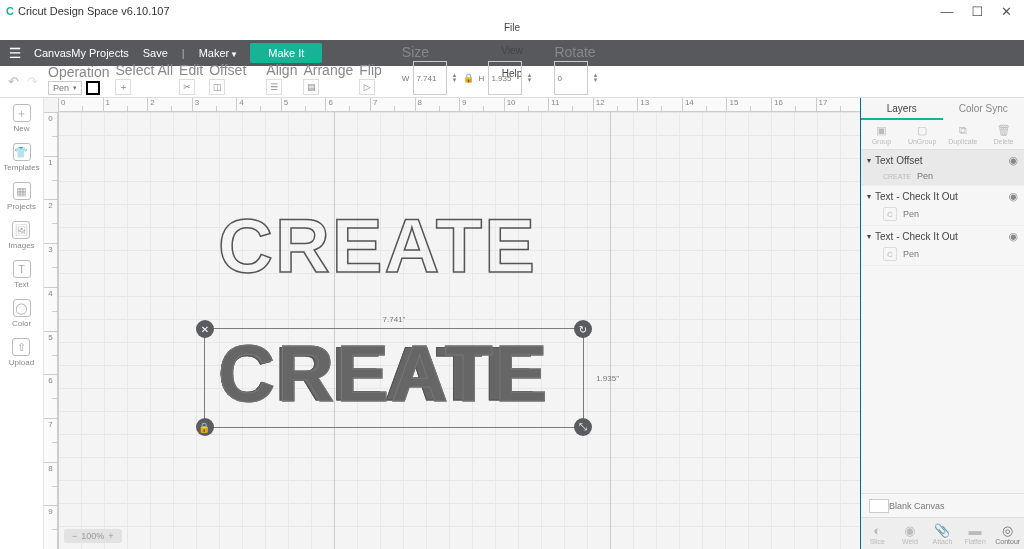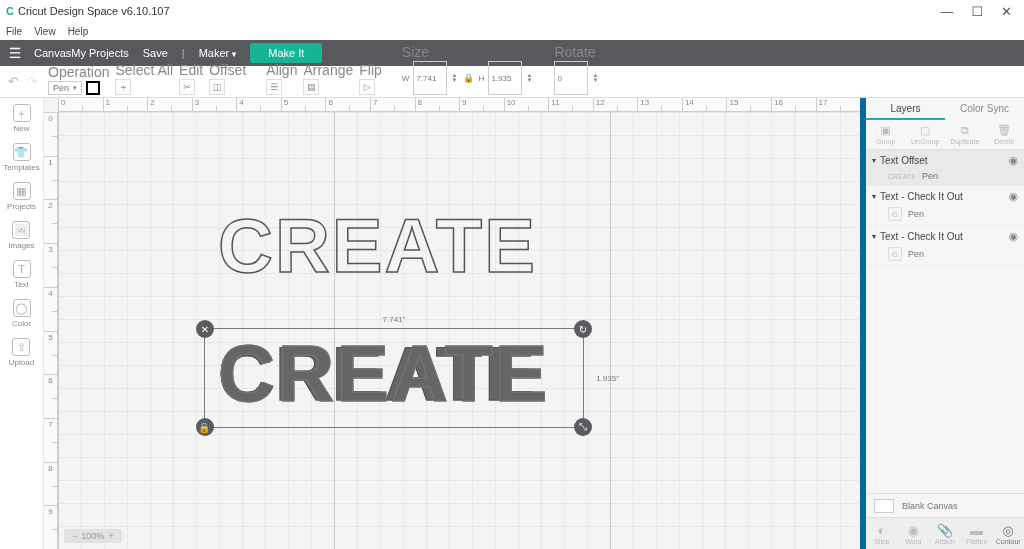--- a/index.html
+++ b/index.html
@@ -1,20 +1,20 @@
 <!DOCTYPE html>
 <html><head>
 <meta charset="utf-8">
 <style>
 * { margin:0; padding:0; box-sizing:border-box; font-family:-apple-system,BlinkMacSystemFont,"Segoe UI",Arial,sans-serif; }
 html,body { width:1024px; height:549px; overflow:hidden; background:#fff; }
 .titlebar { height:22px; display:flex; align-items:center; padding:0 6px; font-size:11px; color:#333; }
 .titlebar .logo { color:#17b397; font-weight:bold; margin-right:4px; }
 .titlebar .winctrl { margin-left:auto; display:flex; gap:18px; padding-right:6px; font-size:13px; color:#555;}
-.menubar { height:18px; display:flex; align-items:center; padding:0 6px; gap:12px; font-size:10px; color:#444; }
+.menubar { height:18px; display:flex; align-items:center; padding:0 6px; gap:12px; font-size:10px; color:#444;flex-direction:column; }
 .topbar { height:26px; background:#57595d; display:flex; align-items:center; color:#fff; font-size:11px; }
 .topbar .hamburger { width:30px; text-align:center; font-size:14px; cursor:pointer; }
 .topbar .title { flex:1; text-align:center; font-size:12px; }
 .topbar .right { display:flex; align-items:center; gap:14px; padding-right:14px; }
 .topbar .makeit { background:#17b397; padding:4px 18px; border-radius:2px; font-size:11px; cursor:pointer; }
 .topbar .maker::after { content:" ▾"; font-size:9px; }
 .topbar .sep { opacity:.5; }
 .toolbar { height:32px; border-bottom:1px solid #ddd; display:flex; align-items:flex-end; font-size:8px; color:#777; padding:0 4px 2px 48px; gap:6px; position:relative; }
 .tbgroup { display:flex; flex-direction:column; gap:1px; }
 .tbgroup .lbl { font-size:14px; color:#888; }
@@ -47,36 +47,36 @@
 .obj1 { left:160px; top:90px; font-size:76px; color:transparent; -webkit-text-stroke:1.5px #555; }
 .obj2 { left:160px; top:218px; font-size:76px; color:transparent; -webkit-text-stroke:1px #555; text-shadow:0 0 0 #666; filter:drop-shadow(0 0 0 #555);}
 .obj2::before{content:attr(data-t);position:absolute;left:0;top:0;-webkit-text-stroke:1px #777;transform:scale(1.04);transform-origin:left center;}
 .selbox { position:absolute; left:146px; top:216px; width:380px; height:100px; border:1px solid #7a7a7a; }
 .handle { position:absolute; width:18px; height:18px; background:#5a5c60; border-radius:50%; display:flex; align-items:center; justify-content:center; color:#fff; font-size:10px; }
 .h-tl { left:-9px; top:-9px; } .h-tr { right:-9px; top:-9px; } .h-bl { left:-9px; bottom:-9px; } .h-br { right:-9px; bottom:-9px; }
 .dimlbl { position:absolute; font-size:8px; color:#777; }
 .dim-w { left:50%; top:-14px; transform:translateX(-50%); }
 .dim-h { right:-36px; top:50%; transform:translateY(-50%); }
 .zoom { position:absolute; left:20px; bottom:6px; background:#e2e2e2; color:#999; font-size:9px; padding:2px 8px; border-radius:2px; display:flex; align-items:center; gap:4px;}
-.rightpanel { width:164px; background:#f6f6f6; border-left:6px solid #0369a1; display:flex; flex-direction:column; font-size:10px; color:#555;}
+.rightpanel { width:164px; background:#f6f6f6; border-left:1px solid #0369a1; display:flex; flex-direction:column; font-size:10px; color:#555;}
 .rtabs { display:flex; height:22px; }
 .rtabs div { flex:1; text-align:center; line-height:22px; color:#888; cursor:pointer;}
 .rtabs .active { border-bottom:2px solid #17b397; color:#444; }
 .ractions { display:flex; height:30px; border-bottom:1px solid #e0e0e0; }
 .ractions .ra { flex:1; display:flex; flex-direction:column; align-items:center; justify-content:center; font-size:7px; color:#bbb; gap:1px;}
 .ractions .ra span:first-child{font-size:11px;}
 .layers { flex:1; overflow:auto; }
 .layer { border-bottom:1px solid #eee; padding:4px 6px; }
 .layer .lh { display:flex; align-items:center; gap:4px; font-size:10px; color:#444;}
 .layer .lh .caret { font-size:8px; }
 .layer .lh .eye { margin-left:auto; font-size:11px; color:#888;}
 .layer .sub { display:flex; align-items:center; gap:6px; padding:4px 0 0 16px; font-size:9px; color:#777;}
 .layer .thumb { width:14px; height:14px; border:1px solid #ddd; border-radius:2px; display:flex; align-items:center; justify-content:center; font-size:8px; color:#ccc; font-weight:bold;}
 .layer.sel { background:#e9e9e9; }
-.canvas-footer { height:24px; border-top:1px solid #e0e0e0; display:flex; align-items:center; gap:8px; padding:0 8px; font-size:9px; color:#777;}
+.canvas-footer { height:24px; border-top:1px solid #e0e0e0; display:flex; align-items:center; padding:0 8px; font-size:9px; color:#777;}
 .canvas-footer .sw{width:20px;height:14px;border:1px solid #ccc;background:#fff;}
 .bottomops { height:32px; background:#eee; border-top:1px solid #ddd; display:flex; }
 .bottomops .bo { flex:1; display:flex; flex-direction:column; align-items:center; justify-content:center; font-size:7px; color:#bbb;}
 .bottomops .bo span:first-child{font-size:13px;}
 .bottomops .bo.on{color:#777;}
 </style>
 </head>
 <body>
 
 <div class="titlebar">

